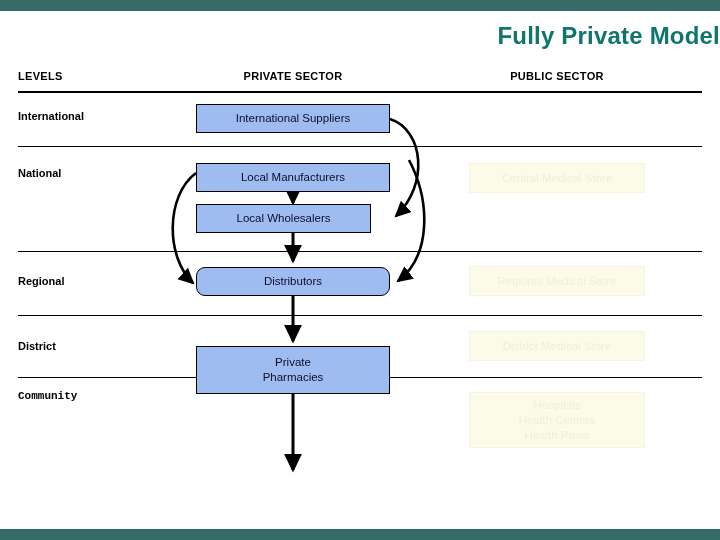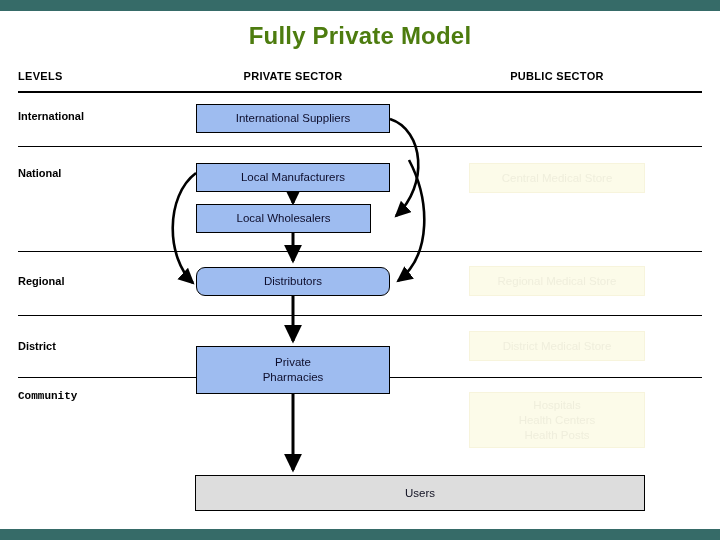--- a/index.html
+++ b/index.html
@@ -26,24 +26,24 @@
   .bar-bottom {
     position: absolute;
     left: 0; top: 529px;
     width: 720px; height: 11px;
     background: #366B68;
   }
   .title {
     position: absolute;
     left: 0; top: 22px;
     width: 720px;
-    text-align: center;
+    text-align: right;
     font-size: 24px;
     font-weight: bold;
-    color: #4d7c0f;
+    color: #0f766e;
     letter-spacing: .2px;
   }
   .col-head {
     position: absolute;
     font-size: 11px;
     font-weight: bold;
     color: #000000;
     letter-spacing: .3px;
     white-space: nowrap;
   }
@@ -196,16 +196,15 @@
   <div class="node public" style="left:469px; top:163px; width:176px; height:30px;">Central Medical Store</div>
 
   <div class="node public" style="left:469px; top:266px; width:176px; height:30px;">Regional Medical Store</div>
 
   <div class="node public" style="left:469px; top:331px; width:176px; height:30px;">District Medical Store</div>
 
   <div class="node public" style="left:469px; top:392px; width:176px; height:56px; white-space:pre-line;">Hospitals
 Health Centers
 Health Posts</div>
 
-  <div class="node users" style="left:195px; top:475px; width:450px; height:36px;">Users</div>
 
 
 </div>
 
 </body></html>

